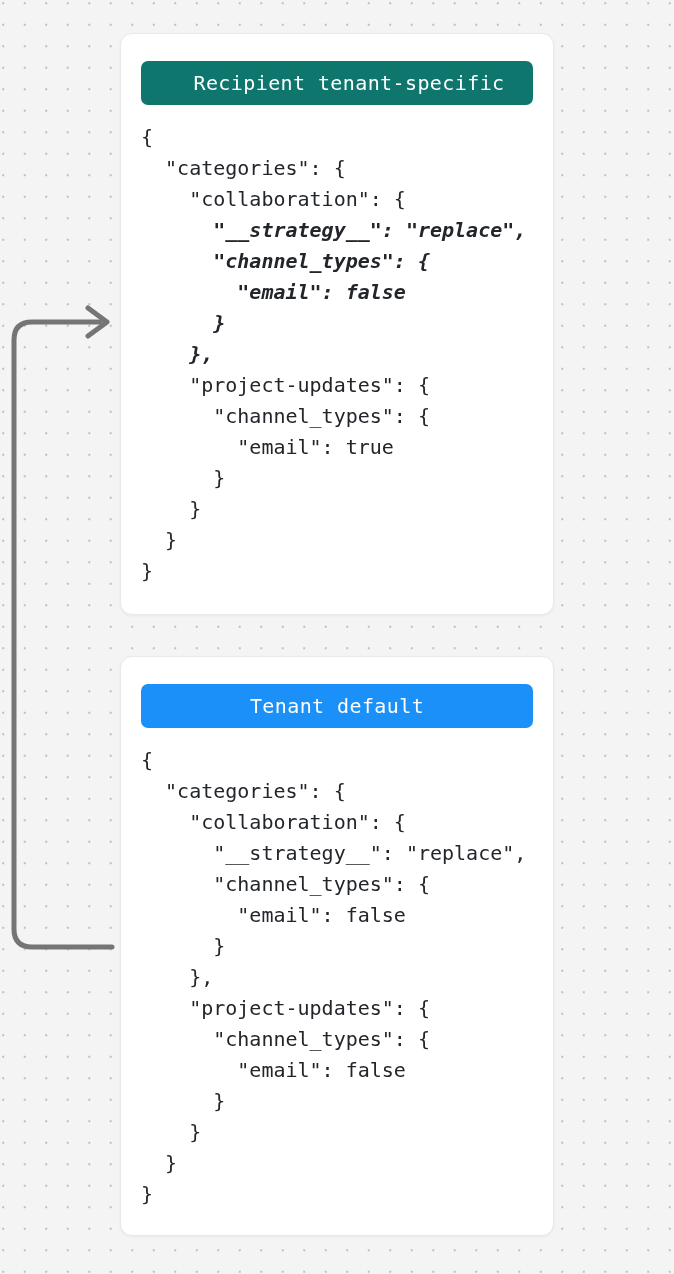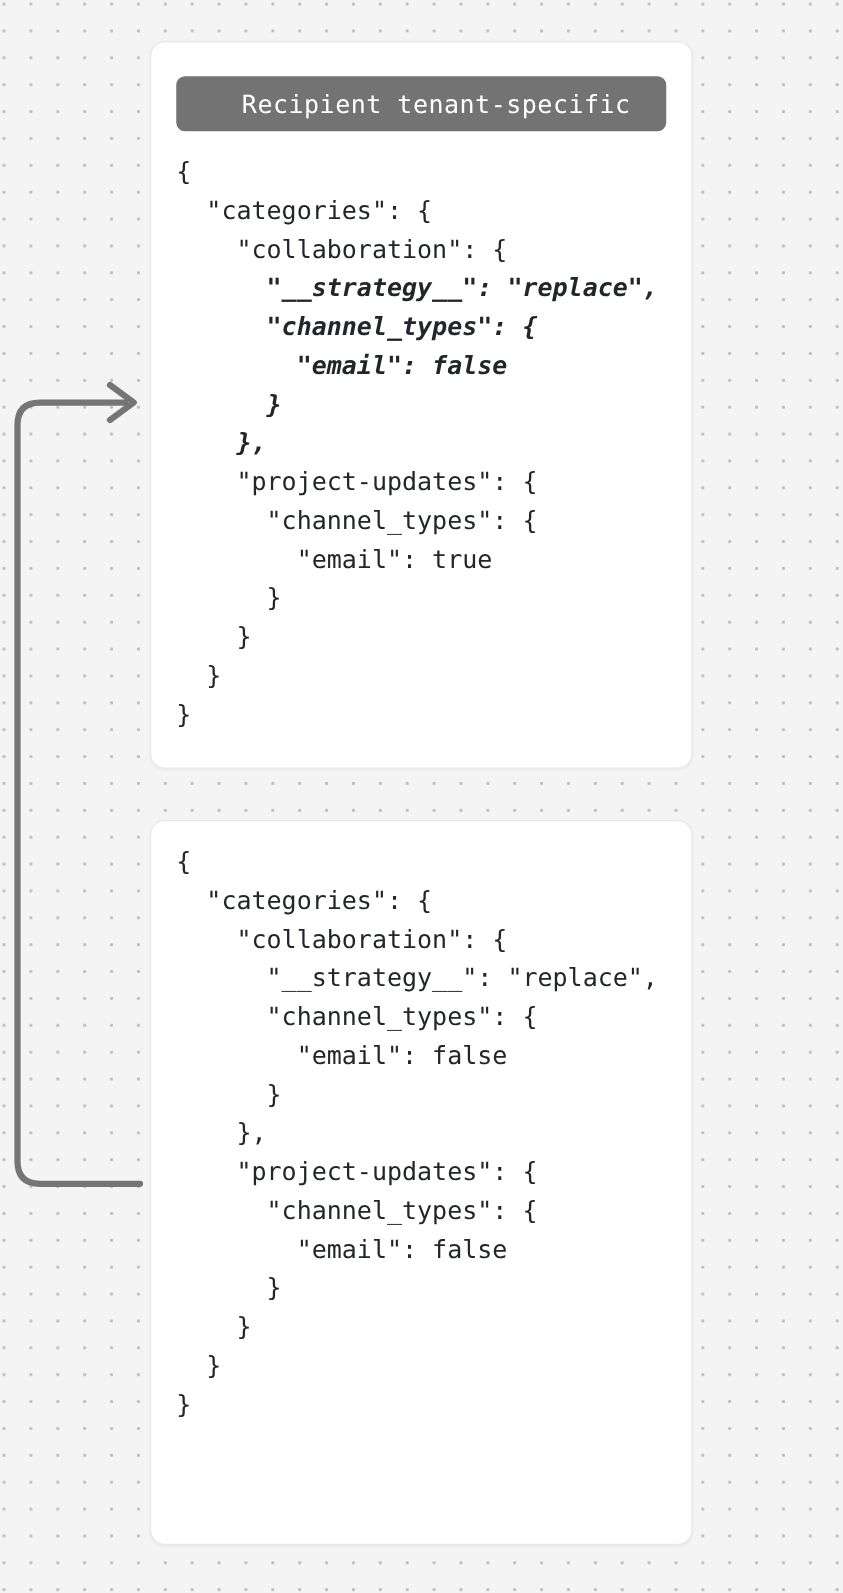--- a/index.html
+++ b/index.html
@@ -80,21 +80,22 @@
 <body>
 
 <div class="canvas">
 
   <svg class="connector" viewBox="0 0 130 700" width="130" height="700" fill="none" xmlns="http://www.w3.org/2000/svg">
     <path d="M 112 667 L 32 667 Q 14 667 14 649 L 14 60 Q 14 42 32 42 L 100 42" stroke="#757575" stroke-width="5" fill="none" stroke-linecap="round" stroke-linejoin="round"></path>
     <path d="M 88 28 L 107 42 L 88 56" stroke="#757575" stroke-width="5" fill="none" stroke-linecap="round" stroke-linejoin="round"></path>
   </svg>
 
   <div class="card card--one">
-    <div class="card-badge" style="background-color: #737373; color: rgb(255, 255, 255); padding-left: 24px;">Recipient tenant-specific</div>
+    <div class="card-badge" style="background-color: #0f766e; color: rgb(255, 255, 255); padding-left: 24px;">Recipient tenant-specific</div>
     <div class="card-body"><span class="code-line">{</span><span class="code-line">  "categories": {</span><span class="code-line">    "collaboration": {</span><span class="code-line em">      "__strategy__": "replace",</span><span class="code-line em">      "channel_types": {</span><span class="code-line em">        "email": false</span><span class="code-line em">      }</span><span class="code-line em">    },</span><span class="code-line">    "project-updates": {</span><span class="code-line">      "channel_types": {</span><span class="code-line">        "email": true</span><span class="code-line">      }</span><span class="code-line">    }</span><span class="code-line">  }</span><span class="code-line">}</span></div>
   </div>
 
   <div class="card card--two">
+    <div class="card-badge" style="background-color: rgb(26, 144, 248); color: rgb(255, 255, 255);">Tenant default</div>
     <div class="card-body"><span class="code-line">{</span><span class="code-line">  "categories": {</span><span class="code-line">    "collaboration": {</span><span class="code-line">      "__strategy__": "replace",</span><span class="code-line">      "channel_types": {</span><span class="code-line">        "email": false</span><span class="code-line">      }</span><span class="code-line">    },</span><span class="code-line">    "project-updates": {</span><span class="code-line">      "channel_types": {</span><span class="code-line">        "email": false</span><span class="code-line">      }</span><span class="code-line">    }</span><span class="code-line">  }</span><span class="code-line">}</span></div>
   </div>
 
 </div>
 
 </body></html>

